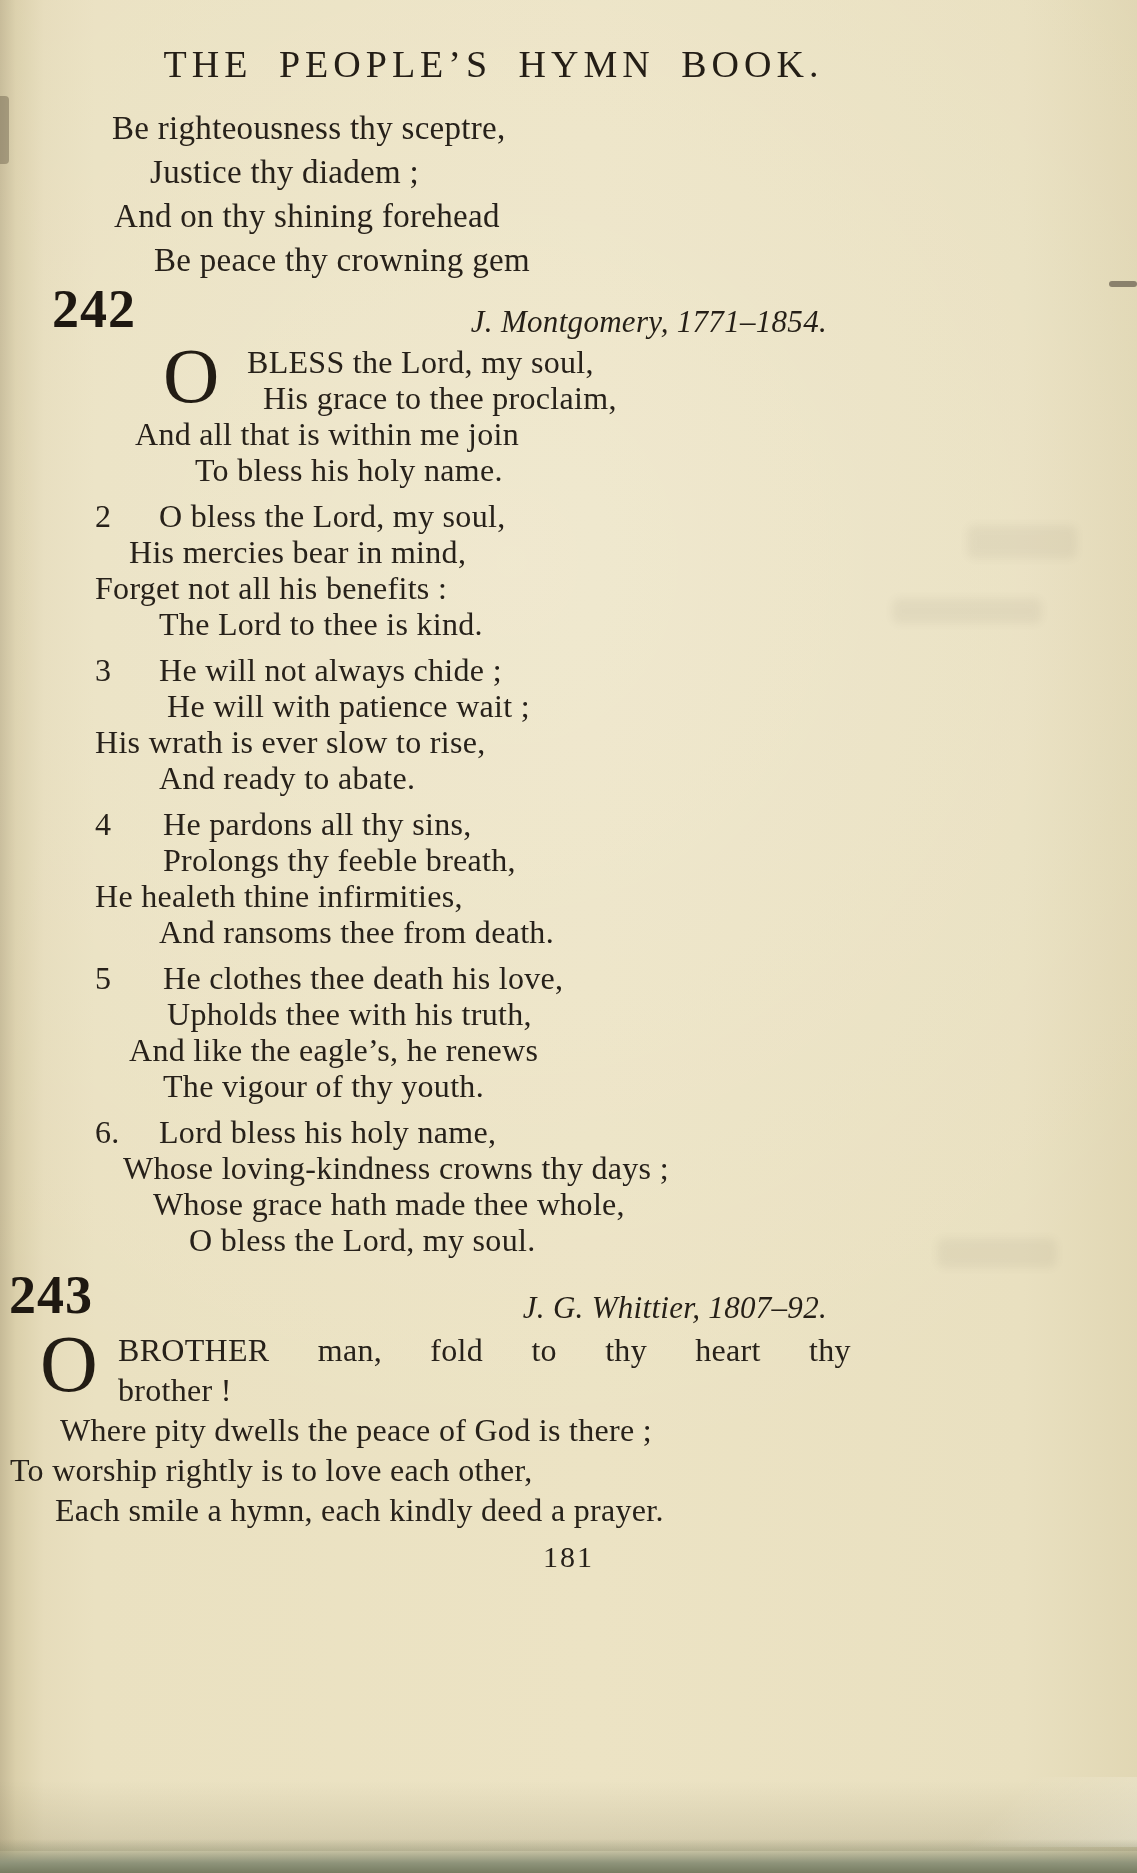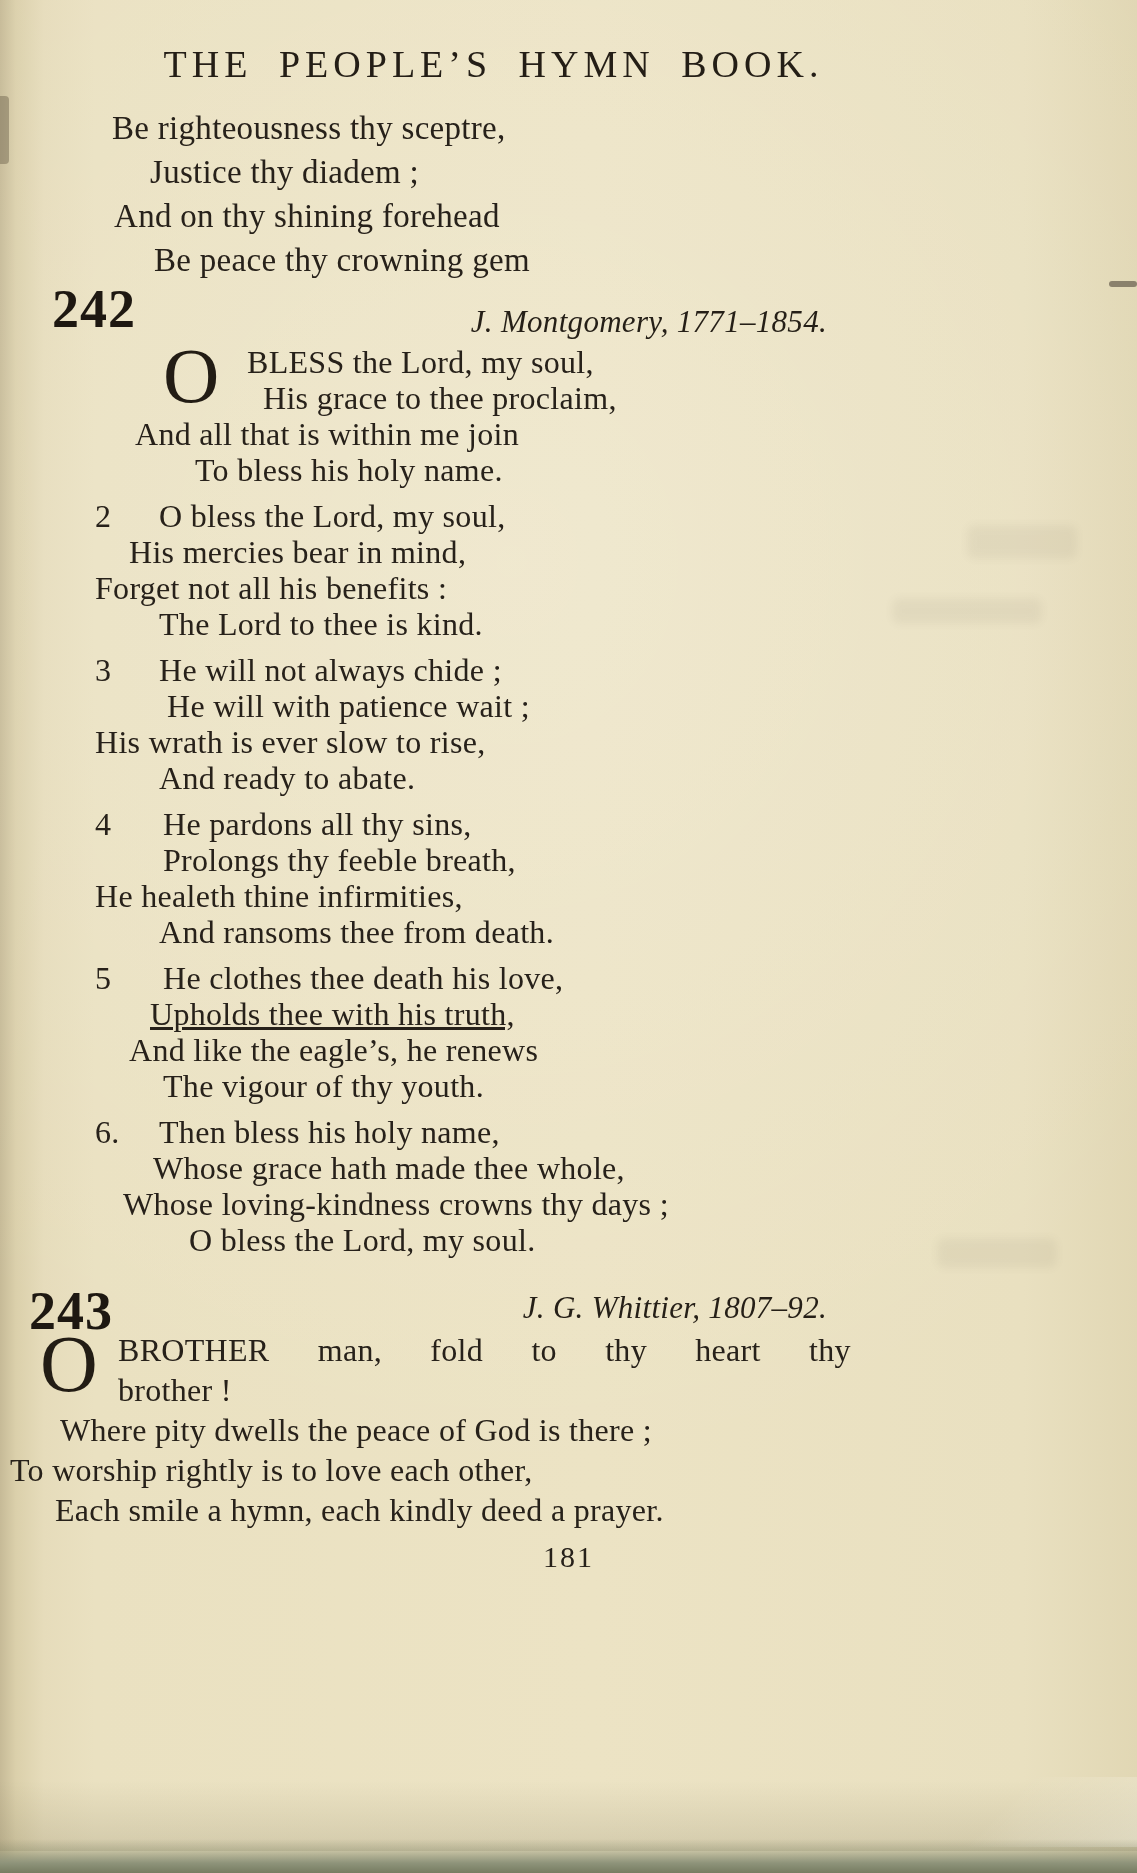--- a/index.html
+++ b/index.html
@@ -32,21 +32,21 @@
 
   .stanza { margin-left: 112px; font-size: 33px; }
   .stanza .line { line-height: 44px; white-space: nowrap; }
 
   .hymn-head { position: relative; height: 60px; }
   .hymn-number {
     position: absolute; top: -4px;
     font-size: 54px; font-weight: 700; letter-spacing: 1px; color: #1e1811;
   }
   .hymn-0 .hymn-number { left: 52px; }
-  .hymn-1 .hymn-number { left: 29px; margin-top: 16px; }
+  .hymn-1 .hymn-number { left: 9px; }
   .attribution {
     position: absolute; right: 310px; bottom: 2px;
     font-style: italic; font-size: 31px; white-space: nowrap; color: #251f17;
   }
 
   .verses { margin-top: 2px; }
   .hymn-0 .verses { margin-left: 95px; }
   .hymn-1 .verses { margin-left: 10px; }
 
   .verse { position: relative; margin-bottom: 10px; font-size: 32px; }
@@ -139,29 +139,29 @@
             <div class="verse">
               <span class="verse-number">4</span>
               <div class="line" style="margin-left: 68px;">He pardons all thy sins,</div>
               <div class="line" style="margin-left: 68px;">Prolongs thy feeble breath,</div>
               <div class="line" style="margin-left: 0px;">He healeth thine infirmities,</div>
               <div class="line" style="margin-left: 64px;">And ransoms thee from death.</div>
             </div>
             <div class="verse">
               <span class="verse-number">5</span>
               <div class="line" style="margin-left: 68px;">He clothes thee death his love,</div>
-              <div class="line" style="margin-left: 55px; text-decoration: underline;">Upholds thee with his truth,</div>
+              <div class="line" style="margin-left: 72px;">Upholds thee with his truth,</div>
               <div class="line" style="margin-left: 34px;">And like the eagle’s, he renews</div>
               <div class="line" style="margin-left: 68px;">The vigour of thy youth.</div>
             </div>
             <div class="verse">
               <span class="verse-number">6.</span>
-              <div class="line" style="margin-left: 64px;">Then bless his holy name,</div>
+              <div class="line" style="margin-left: 64px;">Lord bless his holy name,</div>
+              <div class="line" style="margin-left: 28px;">Whose loving-kindness crowns thy days ;</div>
               <div class="line" style="margin-left: 58px;">Whose grace hath made thee whole,</div>
-              <div class="line" style="margin-left: 28px;">Whose loving-kindness crowns thy days ;</div>
               <div class="line" style="margin-left: 94px;">O bless the Lord, my soul.</div>
             </div>
           </div>
         </section>
         <section class="hymn hymn-1">
           <div class="hymn-head">
             <div class="hymn-number">243</div>
             <div class="attribution">J. G. Whittier, 1807–92.</div>
           </div>
           <div class="verses">

